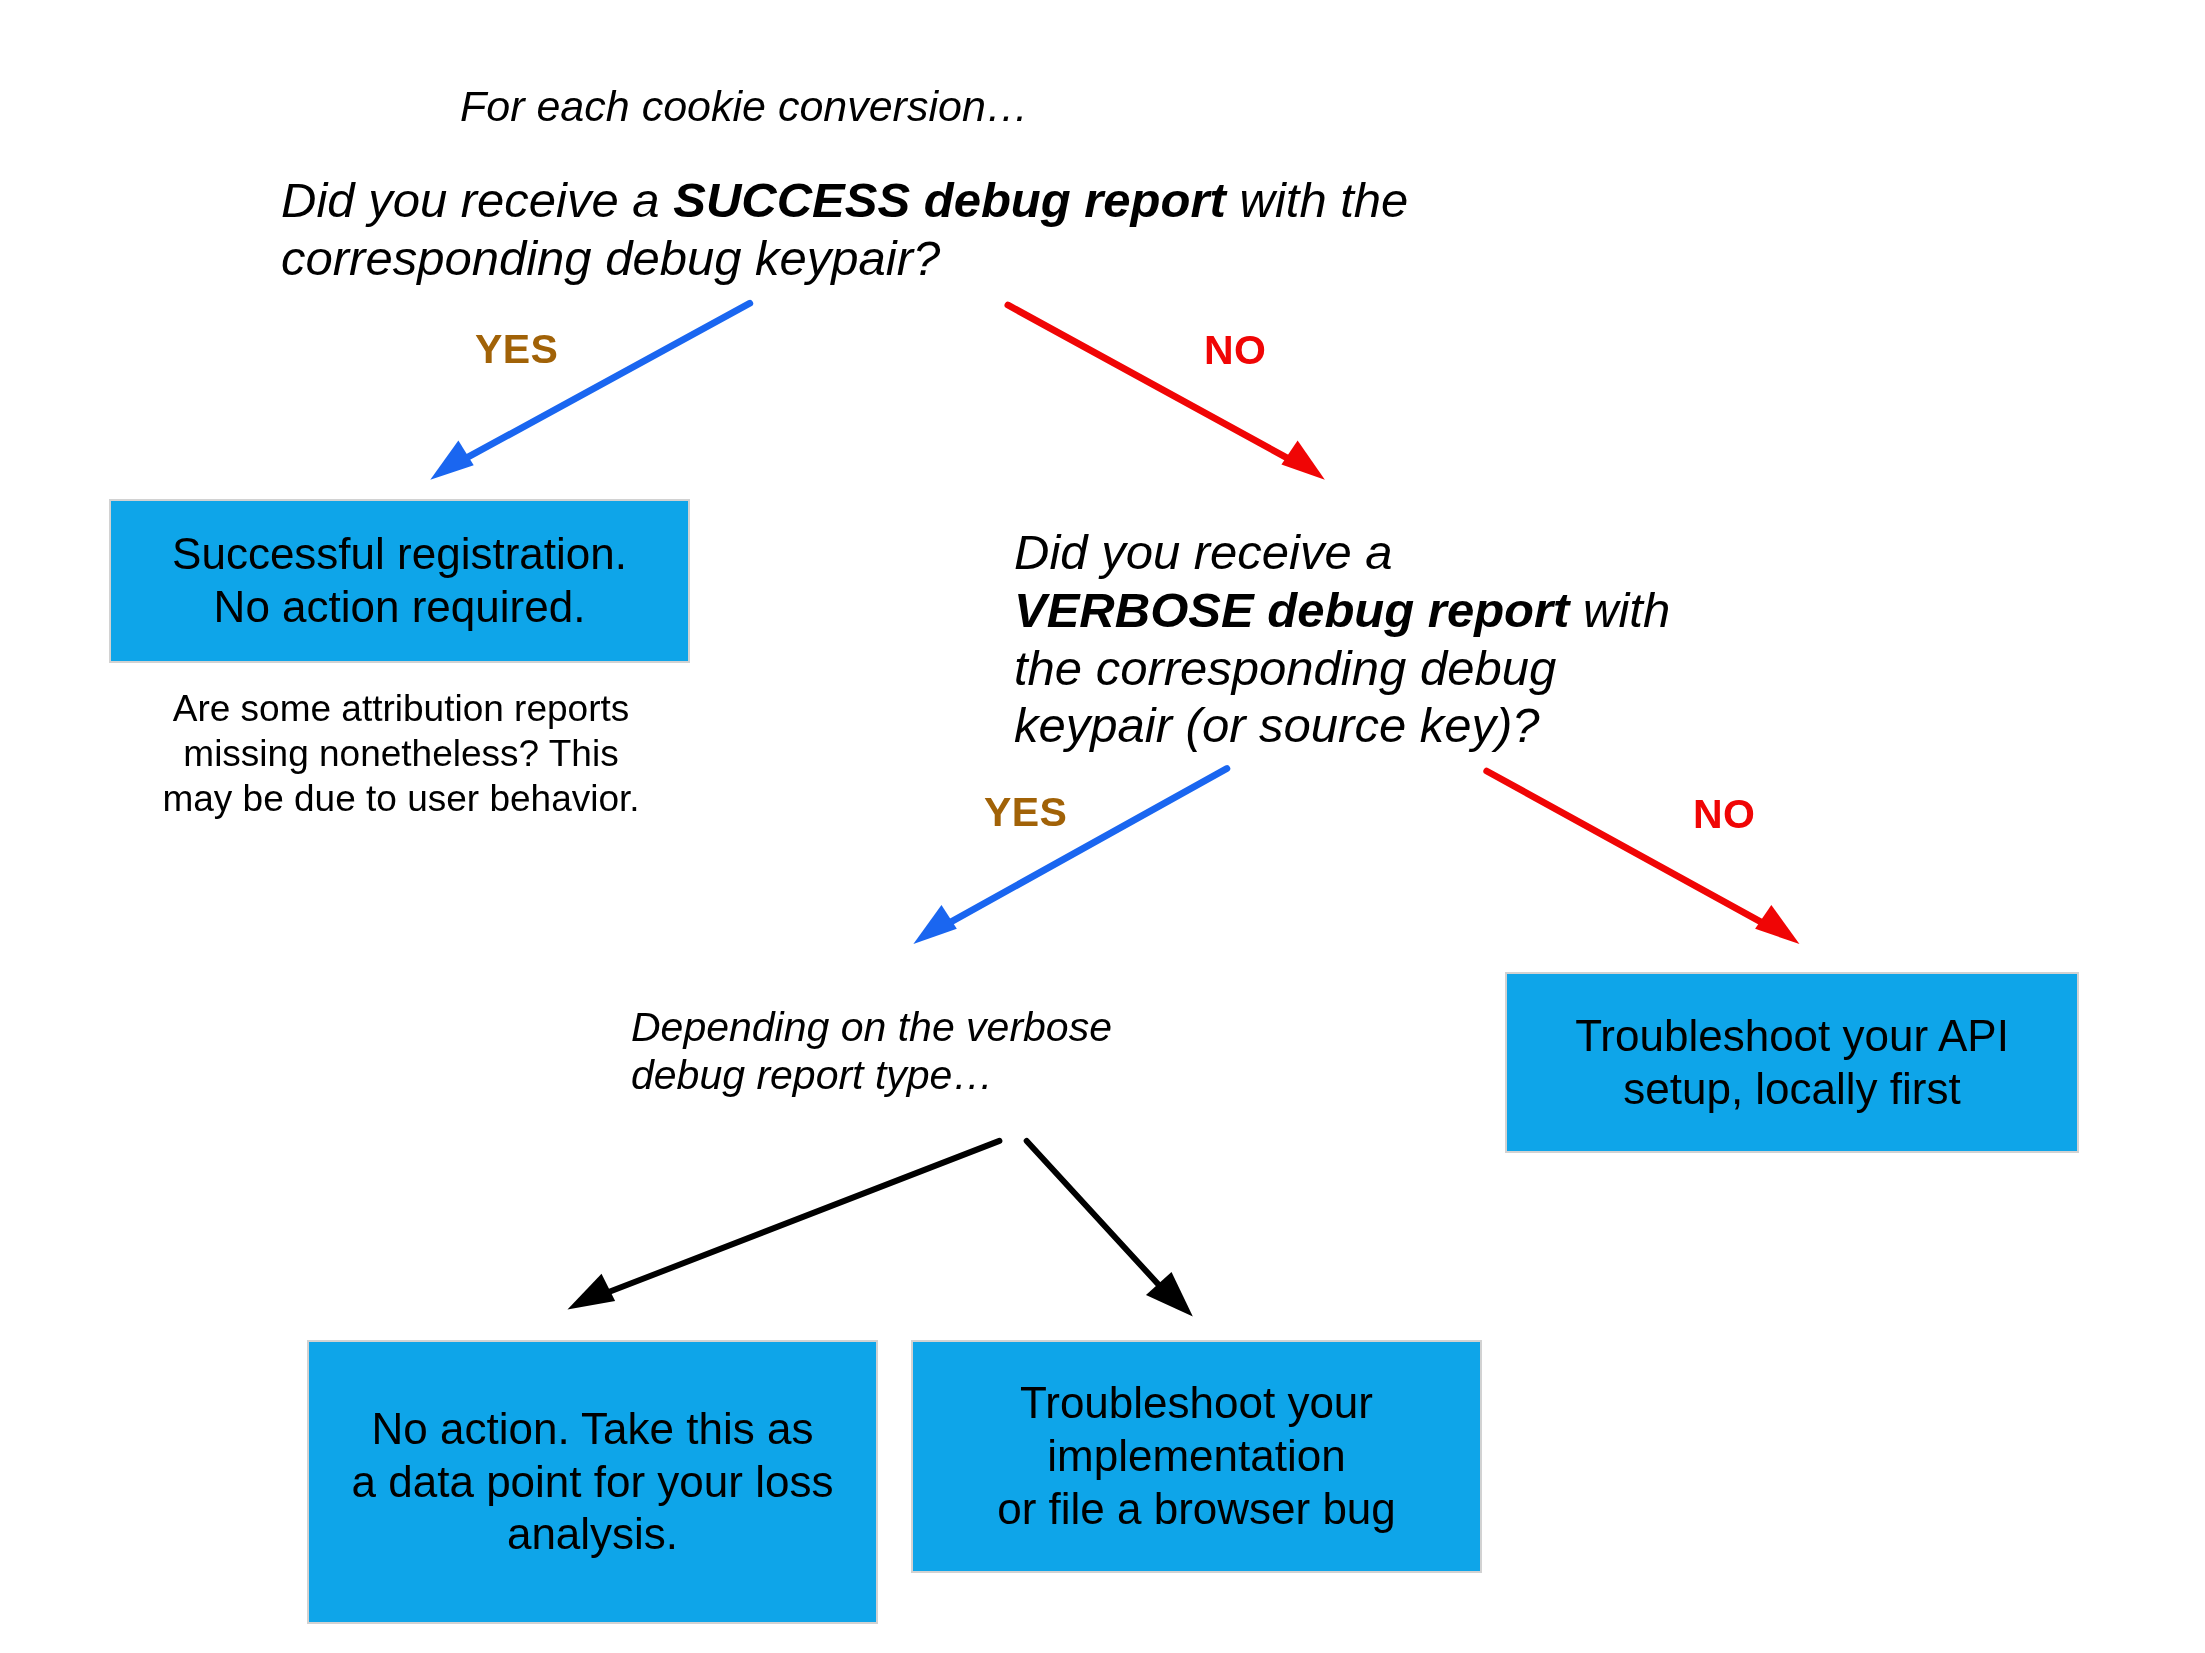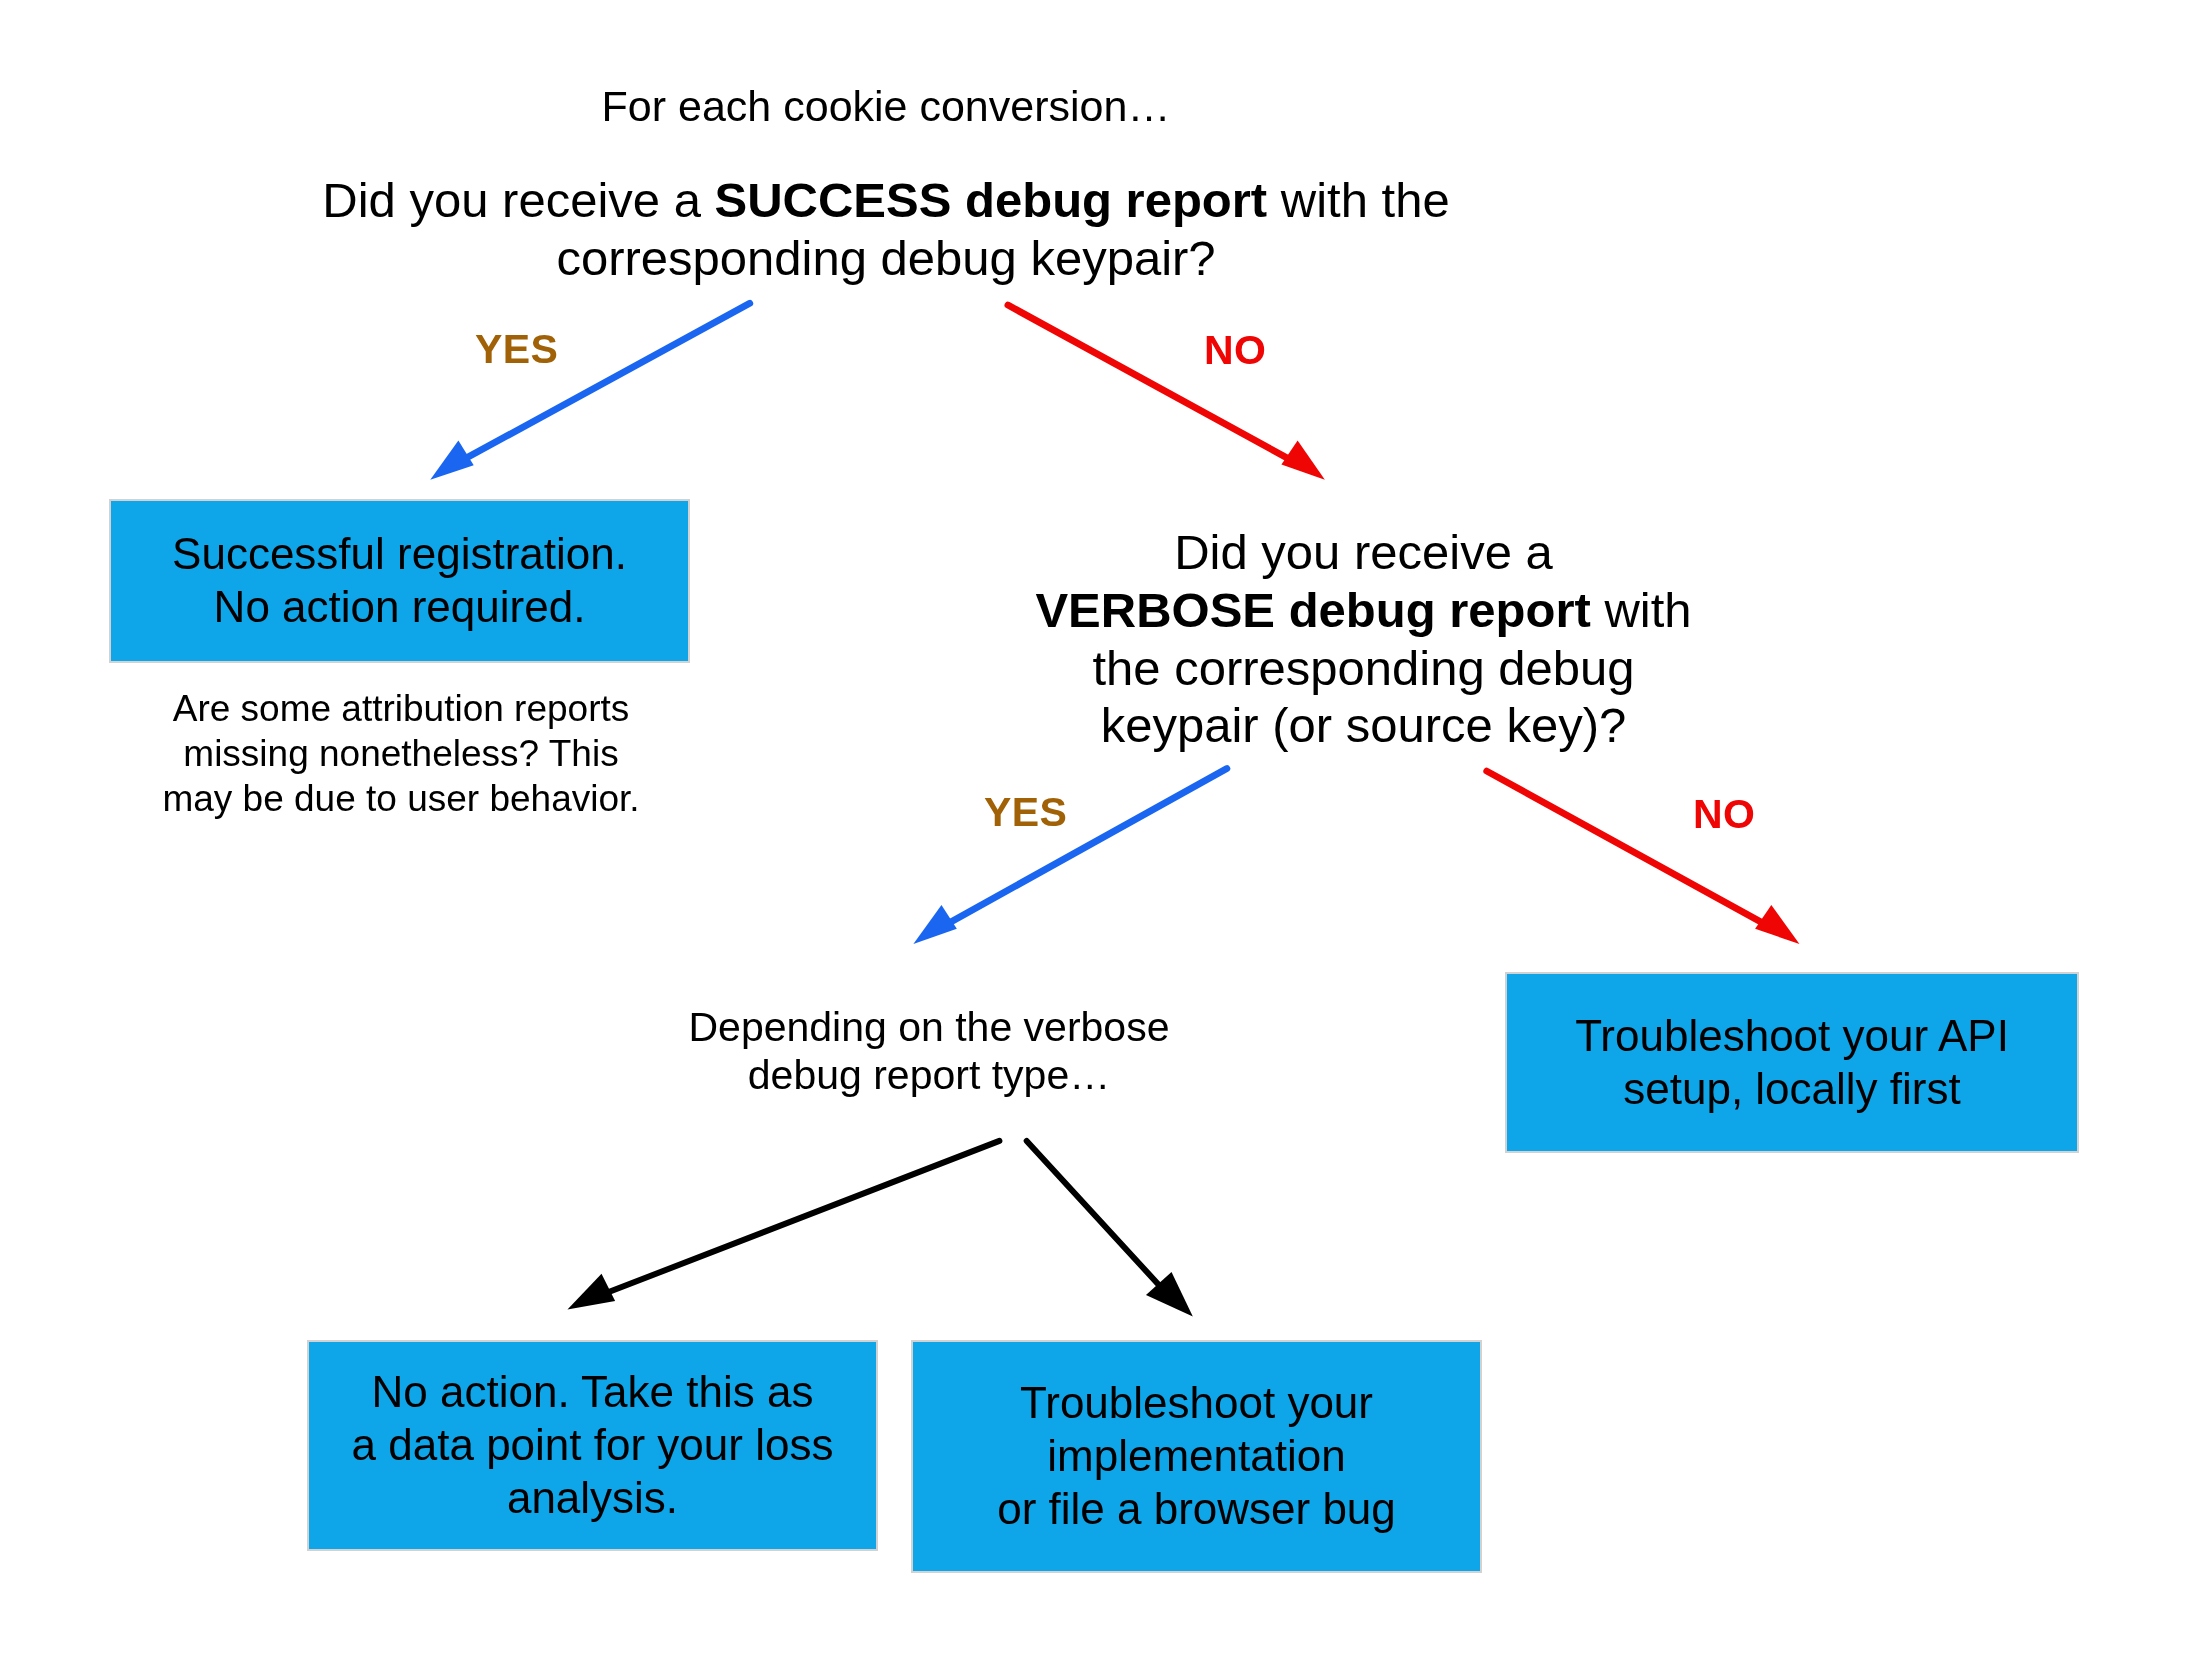--- a/index.html
+++ b/index.html
@@ -15,24 +15,25 @@
     position: relative;
     width: 2205px;
     height: 1653px;
     background: #ffffff;
     overflow: hidden;
   }
   .abs { position: absolute; }
 
   
   .node-text {
-    text-align: center;
+    text-align: left;
     line-height: 1.18;
     color: #000000;
     white-space: pre-wrap;
+    font-style: italic;
   }
   .t-root-intro { font-size: 43px; }
   .t-root-q     { font-size: 49px; }
   .t-q2         { font-size: 49px; }
   .t-branch     { font-size: 41px; }
 
   
   .box {
     background: #0ea5e9;
     border: 2.6px solid #d2d2d2;
@@ -138,21 +139,21 @@
 
   <div class="abs edge-label edge-no" style="left:1693px; top:791px;">NO</div>
 
   <div class="abs node-text t-branch" style="left:631px; top:1003px; width:596px;">Depending on the verbose
 debug report type…</div>
 
   <div class="abs box" style="left:1505px; top:972px; width:574px; height:181px;">Troubleshoot your API
 setup, locally first</div>
 
 
-  <div class="abs box" style="left:307px; top:1340px; width:571px; height:211px;">No action. Take this as
+  <div class="abs box" style="left:307px; top:1340px; width:571px; height:284px;">No action. Take this as
 a data point for your loss
 analysis.</div>
 
   <div class="abs box" style="left:873px; top:1340px; width:571px; height:233px;margin-left:38px;">Troubleshoot your
 implementation
 or file a browser bug</div>
 
 </div>
 
 

